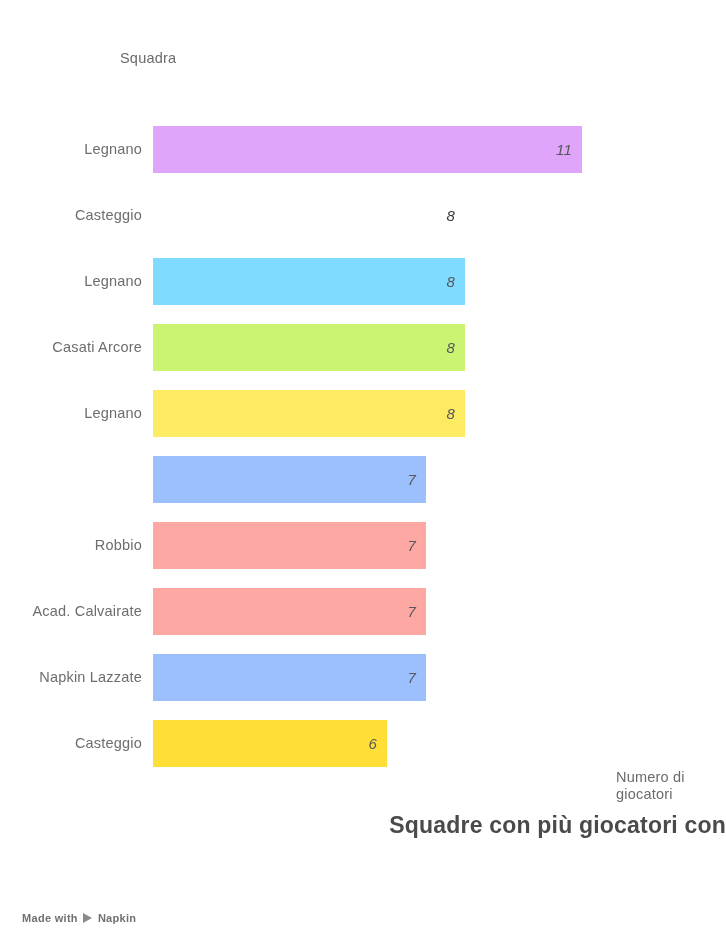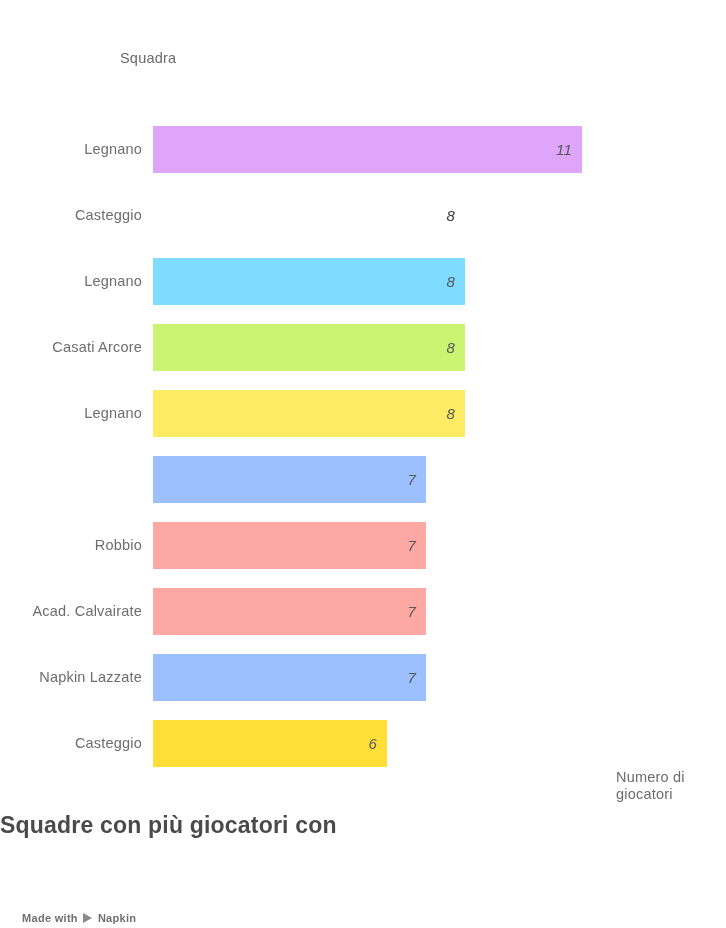--- a/index.html
+++ b/index.html
@@ -93,21 +93,21 @@
     font-size: 15px;
     color: #57575a;
     letter-spacing: 0.2px;
   }
 
   .chart-title {
     position: absolute;
     left: 0;
     top: 810px;
     width: 726px;
-    text-align: left;
+    text-align: right;
     font-size: 23px;
     line-height: 31px;
     font-weight: bold;
     color: #4a4a4a;
     letter-spacing: 0.2px;
   }
 
   .watermark {
     position: absolute;
     left: 22px;

